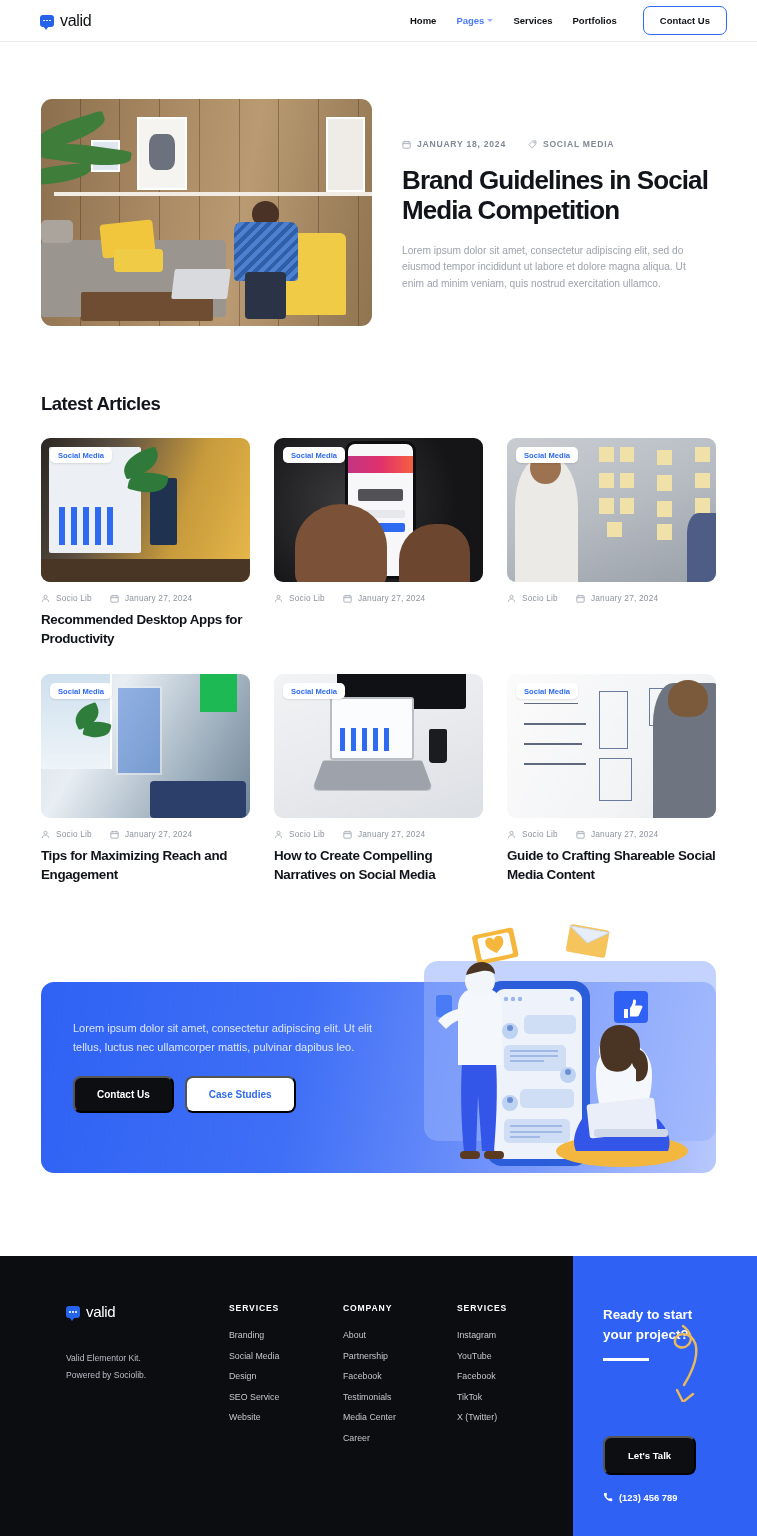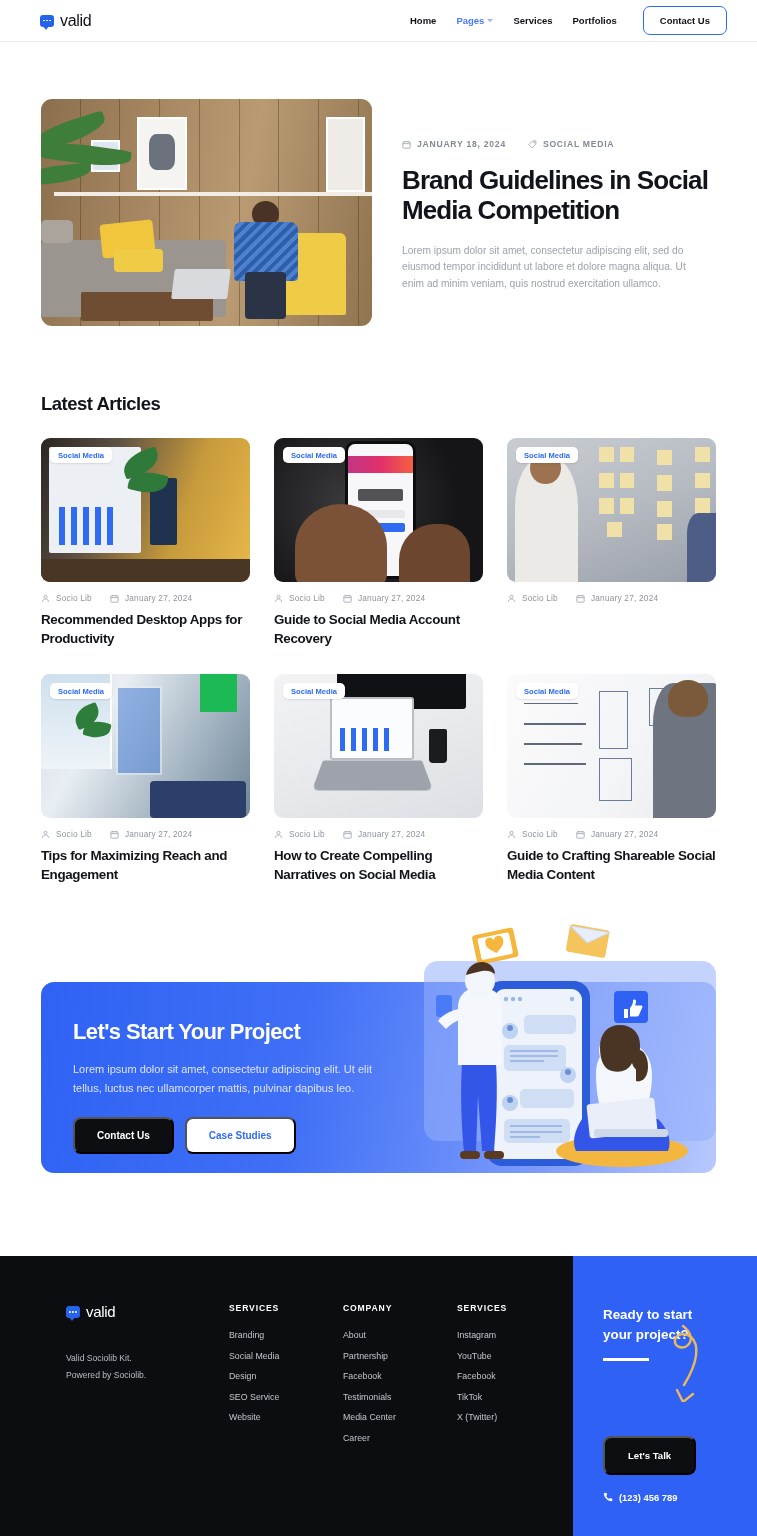--- a/index.html
+++ b/index.html
@@ -349,21 +349,20 @@
             <span>Socio Lib</span>
           </span>
           <span class="meta-item">
             <svg class="ico" viewBox="0 0 16 16">
               <rect x="1.5" y="3" width="13" height="11.5" rx="1.5"></rect>
                 <path d="M1.5 6.5h13M5 1.5v3M11 1.5v3"></path>
               </svg>
             <span>January 27, 2024</span>
           </span>
         </div>
-        <h3 class="card-title">Guide to Social Media Account Recovery</h3>
       </div>
 
       <div class="card">
         <div class="card-thumb t-board">
           <div class="note" style="left:44%;top:6%"></div>
             <div class="note" style="left:54%;top:6%"></div>
           <div class="note" style="left:72%;top:8%"></div>
             <div class="note" style="left:90%;top:6%"></div>
           <div class="note" style="left:44%;top:24%"></div>
             <div class="note" style="left:54%;top:24%"></div>
@@ -488,21 +487,20 @@
         </div>
         <h3 class="card-title">Guide to Crafting Shareable Social Media Content</h3>
       </div>
 
     </div>
   </div>
 
   <div class="cta-wrap">
     <div class="cta">
       <div class="cta-inner">
-        <div class="cta-h">Let's Start Your Project</div>
         <div class="cta-p">Lorem ipsum dolor sit amet, consectetur adipiscing elit. Ut elit tellus, luctus nec ullamcorper mattis, pulvinar dapibus leo.</div>
         <div class="cta-btns">
           <button class="btn-dark">Contact Us</button>
           <button class="btn-light">Case Studies</button>
         </div>
       </div>
 
       <svg class="cta-art" viewBox="0 0 320 250">
         <rect x="24" y="38" width="292" height="180" rx="14" fill="#93aefb" opacity=".55"></rect>
 
@@ -569,21 +567,21 @@
       <div class="f-brand">
         <div class="f-logo">
           <span class="logo-mark">
             <i class="logo-dot"></i>
               <i class="logo-dot"></i>
               <i class="logo-dot"></i>
           </span>
           <span class="logo-text">valid</span>
         </div>
         <div class="f-note">
-          <div>Valid Sociolib Kit.</div>
+          <div>Valid Elementor Kit.</div>
           <div>Powered by Sociolib.</div>
         </div>
       </div>
 
       <div class="f-col">
         <div class="f-h">SERVICES</div>
         <a class="f-link" href="#">Branding</a>
         <a class="f-link" href="#">Social Media</a>
         <a class="f-link" href="#">Design</a>
         <a class="f-link" href="#">SEO Service</a>

